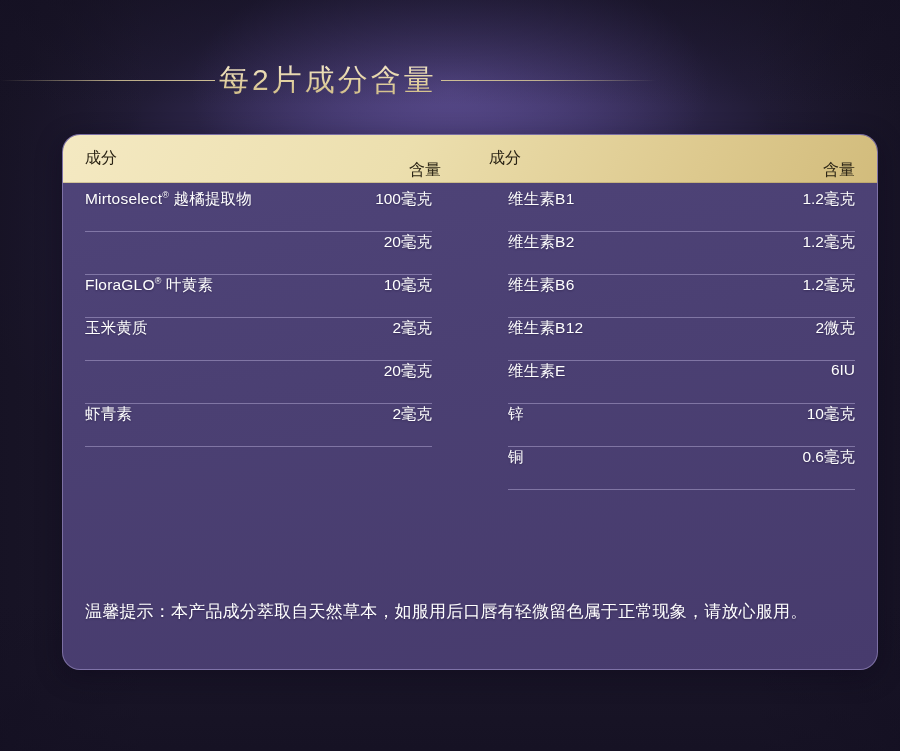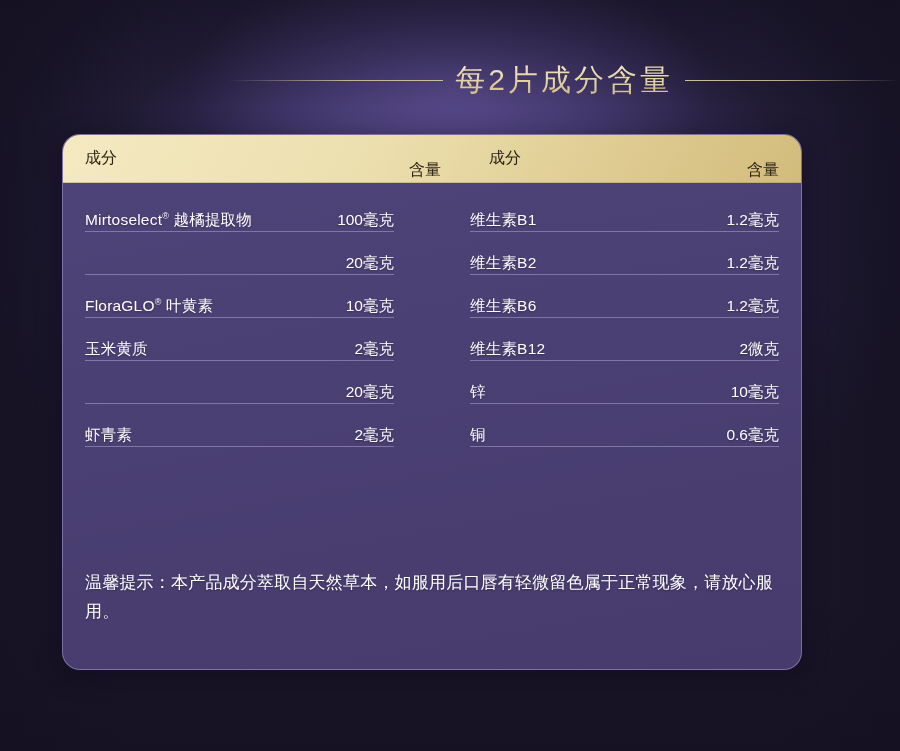--- a/index.html
+++ b/index.html
@@ -29,21 +29,21 @@
   .bg-vig{
     position:absolute; inset:0;
     background:
       linear-gradient(to bottom, rgba(20,16,34,0.55) 0%, rgba(20,16,34,0.0) 14%, rgba(20,16,34,0.0) 80%, rgba(20,16,34,0.72) 100%),
       linear-gradient(to right, rgba(20,16,34,0.62) 0%, rgba(20,16,34,0.0) 16%, rgba(20,16,34,0.0) 84%, rgba(20,16,34,0.62) 100%);
   }
 
   
   .title-wrap{
     position:absolute; top:60px; left:0; width:900px;
-    display:flex; align-items:center; justify-content:flex-end; gap:12px;
+    display:flex; align-items:center; justify-content:flex-start; gap:4px;
   }
   .title-rule{
     height:1px; width:215px;
     background:linear-gradient(to right, rgba(214,198,152,0) 0%, rgba(214,198,152,0.85) 55%, rgba(214,198,152,0.95) 100%);
   }
   .title-rule.right{
     background:linear-gradient(to left, rgba(214,198,152,0) 0%, rgba(214,198,152,0.85) 55%, rgba(214,198,152,0.95) 100%);
   }
   .title-text{
     font-size:30px;
@@ -54,21 +54,21 @@
     -webkit-background-clip:text;
     background-clip:text;
     -webkit-text-fill-color:transparent;
     font-weight:400;
   }
 
   
   .card{
     position:absolute;
     left:62px; top:134px;
-    width:740px; height:536px;
+    width:816px; height:536px;
     border-radius:18px;
     background:linear-gradient(170deg,#4f4479 0%,#4b4073 42%,#473b6d 100%);
     border:1px solid rgba(186,172,226,0.45);
     box-shadow:0 6px 26px rgba(10,6,24,0.45);
     overflow:hidden;
   }
   .card-head{
     height:48px;
     background:linear-gradient(118deg,#f4e9c2 0%,#ecdfae 42%,#ddc98e 78%,#d2bc7c 100%);
     display:flex;
@@ -89,21 +89,21 @@
     padding:6px 22px 0 22px;
   }
   .col{
     width:356px;
   }
   .col.right{ margin-left:76px; }
 
   .row{
     height:43px;
     display:flex;
-    align-items:flex-end;
+    align-items:flex-start;
     border-bottom:1px solid rgba(203,192,233,0.42);
     color:#ffffff;
     font-size:15.5px;
   }
   .row:last-child{ border-bottom:1px solid rgba(203,192,233,0.42); }
   .row .name{
     white-space:nowrap;
     letter-spacing:0.2px;
     text-shadow:0 1px 2px rgba(20,12,40,0.35);
   }
@@ -195,20 +195,24 @@
         </div>
         <div class="row">
           <span class="name">维生素B6</span>
           <span class="amt">1.2毫克</span>
         </div>
         <div class="row">
           <span class="name">维生素B12</span>
           <span class="amt">2微克</span>
         </div>
         <div class="row">
+          <span class="name">维生素E</span>
+          <span class="amt">6IU</span>
+        </div>
+        <div class="row">
           <span class="name">锌</span>
           <span class="amt">10毫克</span>
         </div>
         <div class="row">
           <span class="name">铜</span>
           <span class="amt">0.6毫克</span>
         </div>
       </div>
   </div>
 

